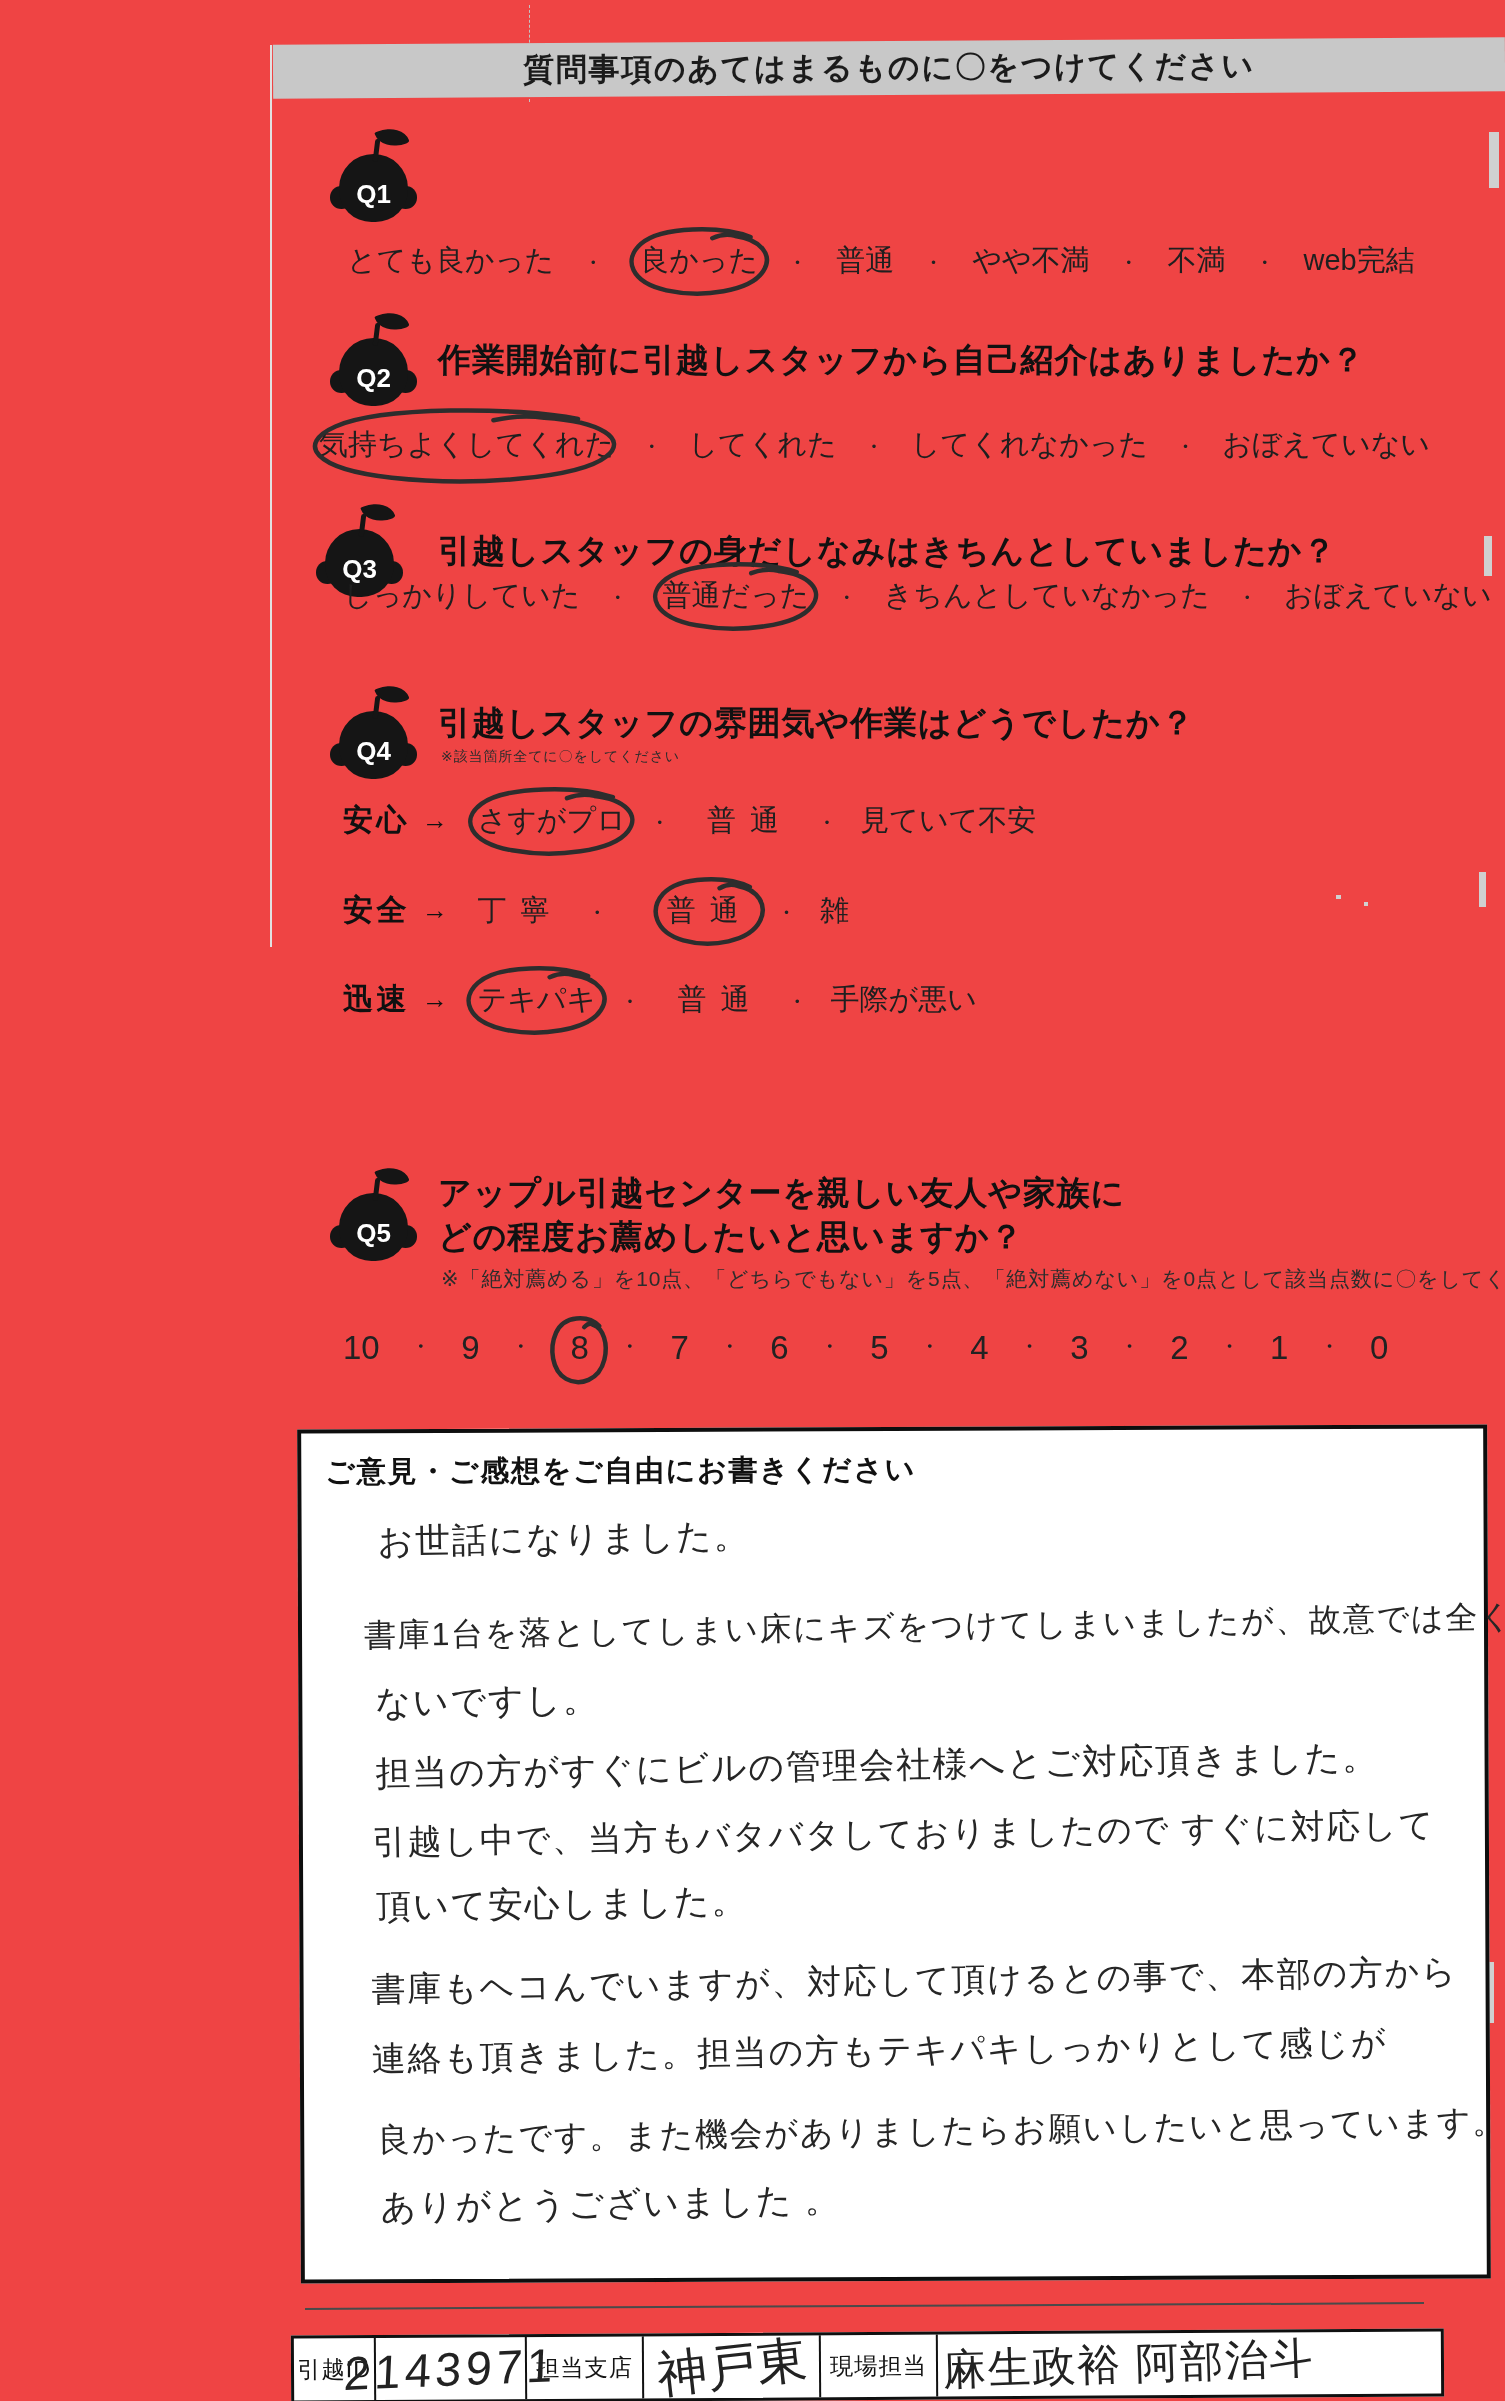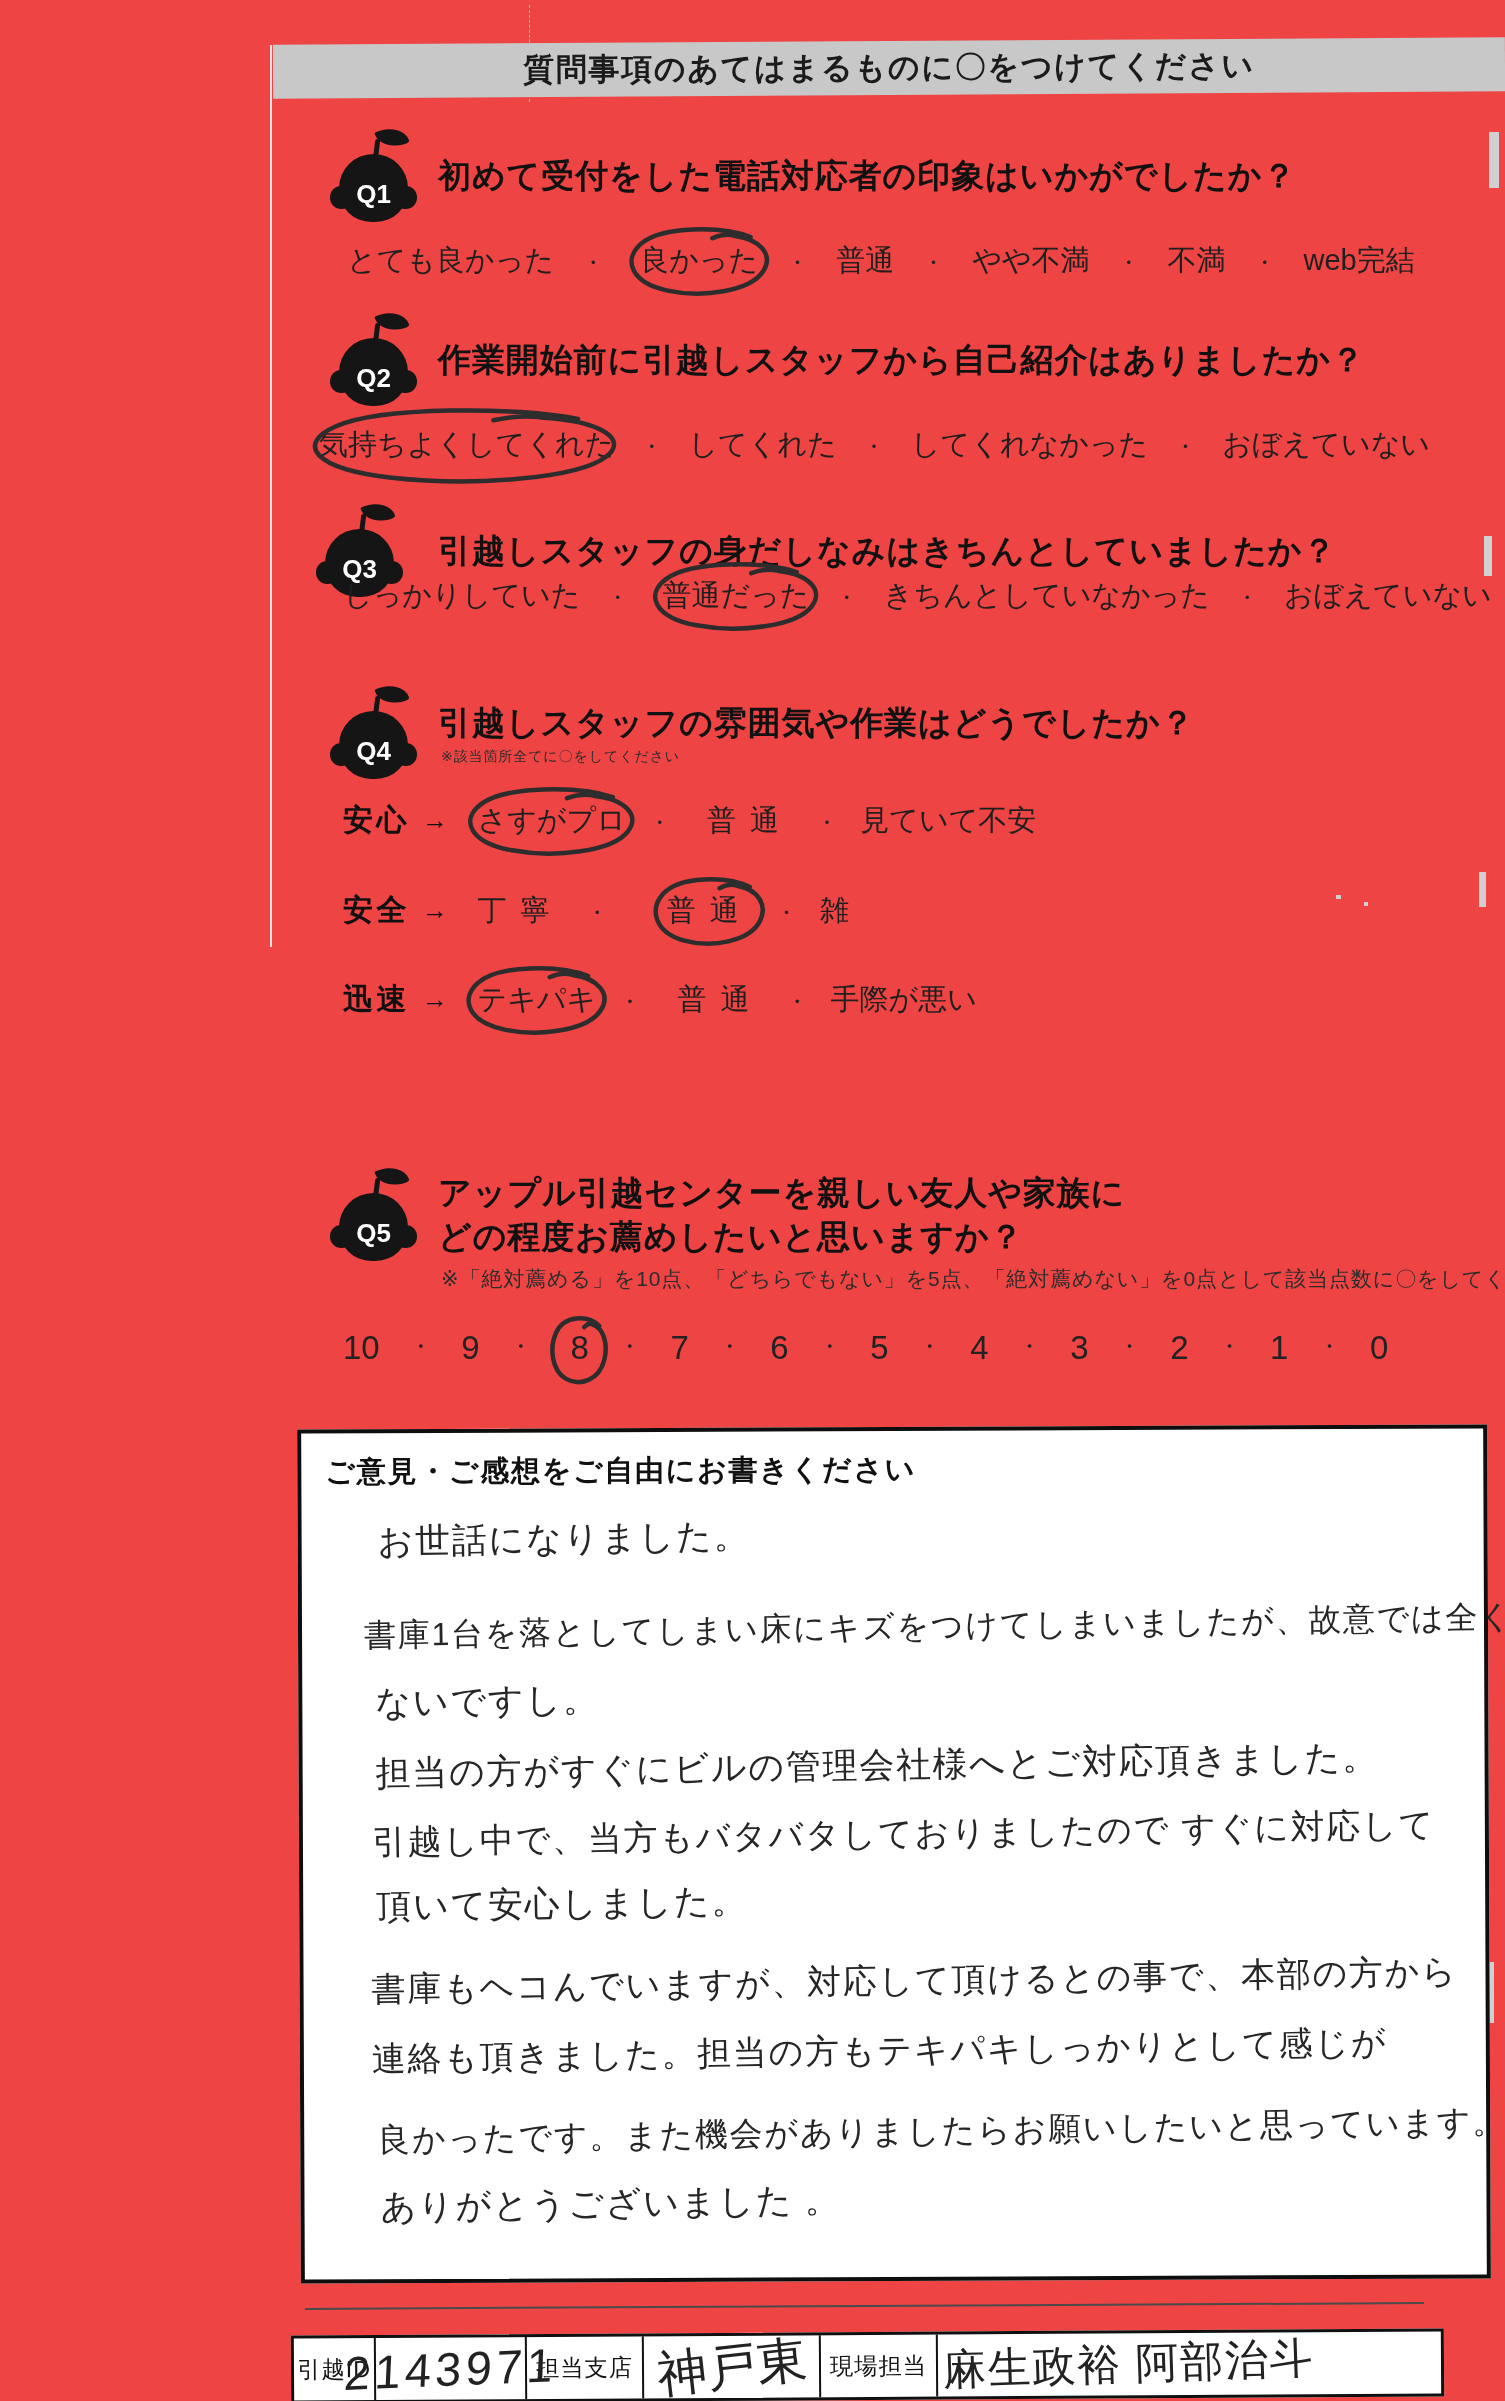--- a/index.html
+++ b/index.html
@@ -100,21 +100,20 @@
   </div>
 
   <div class="badge" style="left:332px;top:130px;">
     <span class="ear l"></span>
       <span class="ear r"></span>
       <span class="head"></span>
     <span class="stem"></span>
       <span class="leaf"></span>
     <span class="qnum">Q1</span>
   </div>
-  <div class="qtext" style="left:438px;top:154px;">初めて受付をした電話対応者の印象はいかがでしたか？</div>
   <div class="optrow q1" style="left:347px;top:241px;">
     <span class="opt"><span class="opt-label">とても良かった</span></span>
     <span class="opt">
       <span class="opt-label"><svg class="ring" viewBox="0 0 120 60" preserveAspectRatio="none">
             <path d="M100,8 C78,-2 30,-2 14,14 C0,28 6,48 34,55 C62,62 100,56 110,38 C118,24 108,10 88,7 C82,5 76,6 70,9"></path>
           </svg><span>良かった</span></span>
     </span>
     <span class="opt"><span class="opt-label">普通</span></span>
     <span class="opt"><span class="opt-label">やや不満</span></span>
     <span class="opt"><span class="opt-label">不満</span></span>

